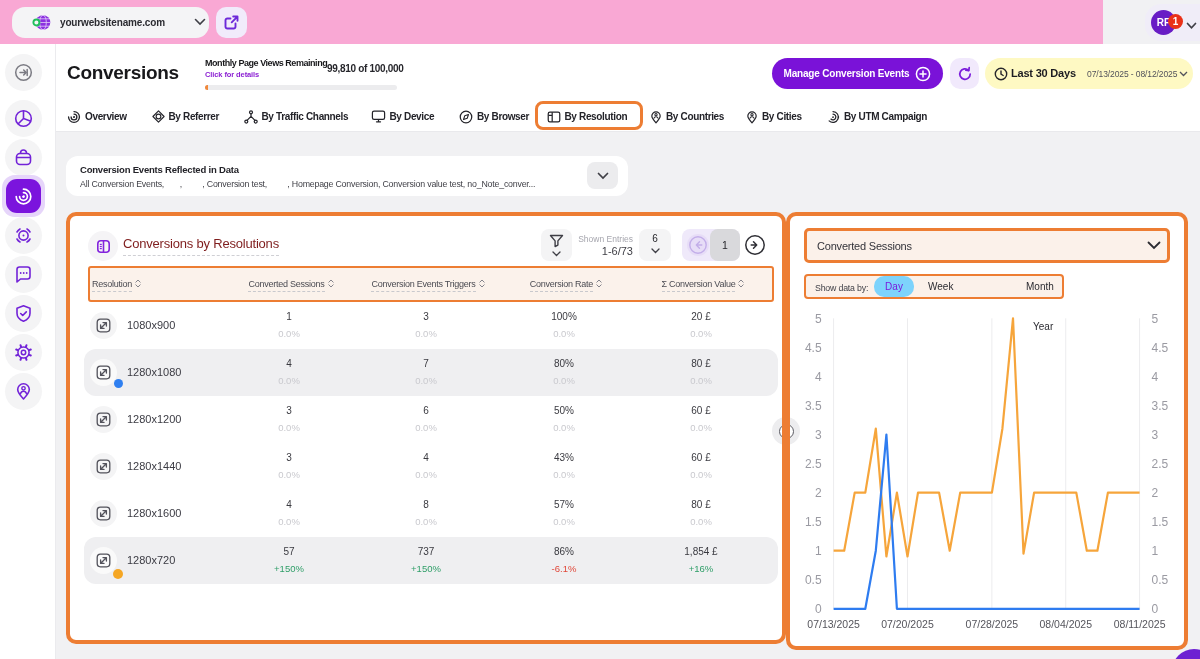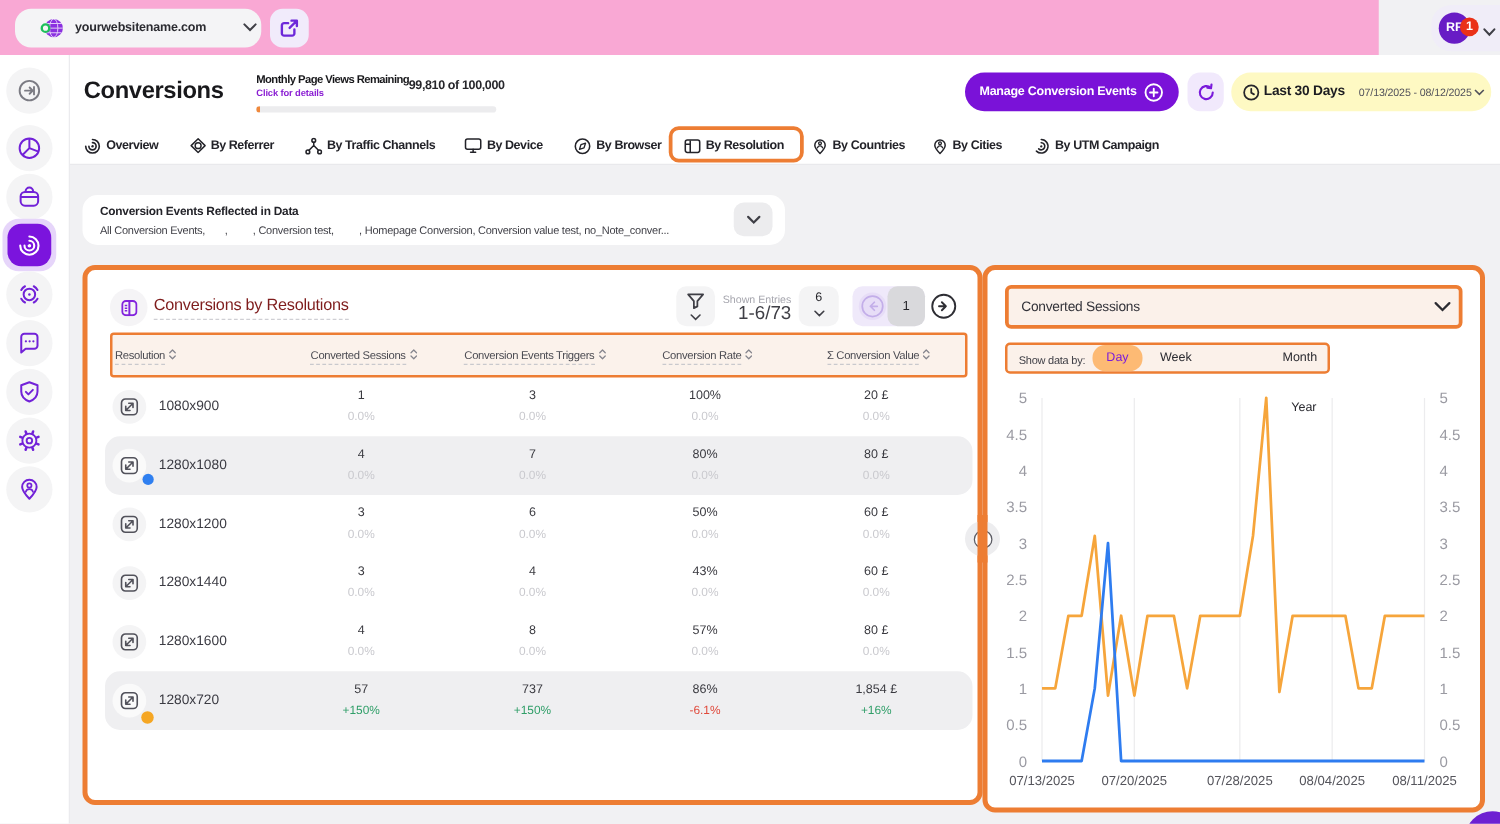--- a/index.html
+++ b/index.html
@@ -49,21 +49,21 @@
 
 
 #lpanel { position:absolute; left:66px; top:212px; width:720px; height:432px; background:#fff; border:4px solid #ed7d33; border-radius:10px; }
 #rpanel { position:absolute; left:786px; top:212px; width:402px; height:438px; background:#fff; border:4px solid #ed7d33; border-radius:10px; }
 
 
 #lp-icon { position:absolute; left:18px; top:15px; width:30px; height:30px; border-radius:50%; background:#f5f4f6; display:flex; align-items:center; justify-content:center; }
 #lp-title { position:absolute; left:53px; top:20px; font-size:13px; color:#7f1d1d; letter-spacing:-0.2px; border-bottom:1px dashed #cfcfd4; padding-bottom:4px; }
 #lp-filter { position:absolute; left:471px; top:13px; width:31px; height:32px; background:#f4f4f5; border-radius:8px; }
 #lp-shown { position:absolute; left:495px; top:17px; width:68px; text-align:right; font-size:8.5px; color:#a6a6ae; line-height:12px; white-space:nowrap; }
-#lp-shown .n { color:#3f3f46; font-size:15px; }
+#lp-shown .n { color:#3f3f46; font-size:11px; }
 #lp-six { position:absolute; left:569px; top:13px; width:32px; height:32px; background:#f4f4f5; border-radius:8px; text-align:center; font-size:10px; color:#26262b; padding-top:4px; }
 #lp-pag { position:absolute; left:612px; top:13px; width:58px; height:32px; background:#efe9fa; border-radius:8px; }
 #lp-pag .sq { position:absolute; left:28px; top:0; width:30px; height:32px; background:#d9d9dc; border-radius:8px; text-align:center; line-height:32px; font-size:10.5px; color:#26262b; }
 #lp-next { position:absolute; left:672px; top:16px; width:26px; height:26px; }
 
 
 #thead { position:absolute; left:18px; top:50px; width:686px; height:36px; background:#fbf2eb; border:2px solid #ed7d33; border-radius:3px; }
 .th { position:absolute; top:11px; font-size:9px; color:#4b4b52; letter-spacing:-0.25px; white-space:nowrap; }
 .th .lbl { border-bottom:1px dashed #c9c9cd; padding-bottom:2px; }
 .trow { position:absolute; left:14px; width:694px; height:47px; }
@@ -75,21 +75,21 @@
 .cell .v { font-size:10px; color:#3a3a40; }
 .cell .d { font-size:9.5px; color:#c9c9ce; margin-top:6.5px; }
 .cell .d.g { color:#2f9e68; } .cell .d.r { color:#e0483a; }
 .dot { position:absolute; width:9px; height:9px; border-radius:50%; }
 
 
 #rp-dd { position:absolute; left:14px; top:12px; width:366px; height:35px; background:#fbf1ea; border:3px solid #ed7d33; border-radius:5px; }
 #rp-dd .t { position:absolute; left:10px; top:9px; font-size:11px; color:#33333a; letter-spacing:-0.2px; }
 #rp-sdb { position:absolute; left:14px; top:58px; width:260px; height:25px; background:#fbf1ea; border:2px solid #ed7d33; border-radius:4px; font-size:10px; }
 #rp-sdb .l { position:absolute; left:9px; top:6.5px; color:#3f3f46; font-size:8.8px; letter-spacing:-0.2px; }
-#rp-sdb .day { position:absolute; left:68px; top:0px; width:40px; height:21px; background:#fdba74; border-radius:10px; color:#7a1bdb; text-align:center; line-height:21px; }
+#rp-sdb .day { position:absolute; left:68px; top:0px; width:40px; height:21px; background:#7dd3fc; border-radius:10px; color:#7a1bdb; text-align:center; line-height:21px; }
 #rp-sdb .w { position:absolute; left:122px; top:5px; color:#2b2b31; }
 #rp-sdb .m { position:absolute; left:172px; top:5px; color:#2b2b31;padding-left:48px; }
 #rp-sdb .y { position:absolute; left:227px; top:5px; color:#2b2b31;margin-top:40px; }
 
 
 #split1 { position:absolute; left:772px; top:417px; width:28px; height:28px; border-radius:50%; background:#ededef; z-index:5; }
 #split2 { position:absolute; left:779px; top:424px; width:15px; height:15px; border-radius:50%; border:1.5px solid #5b5b63; background:#fff; z-index:5; }
 #splitcover { position:absolute; left:782px; top:412px; width:8px; height:38px; background:#ed7d33; z-index:6; }
 #chat { position:absolute; left:1172px; top:649px; width:44px; height:44px; border-radius:50%; background:#6d21d2; }
 </style>

